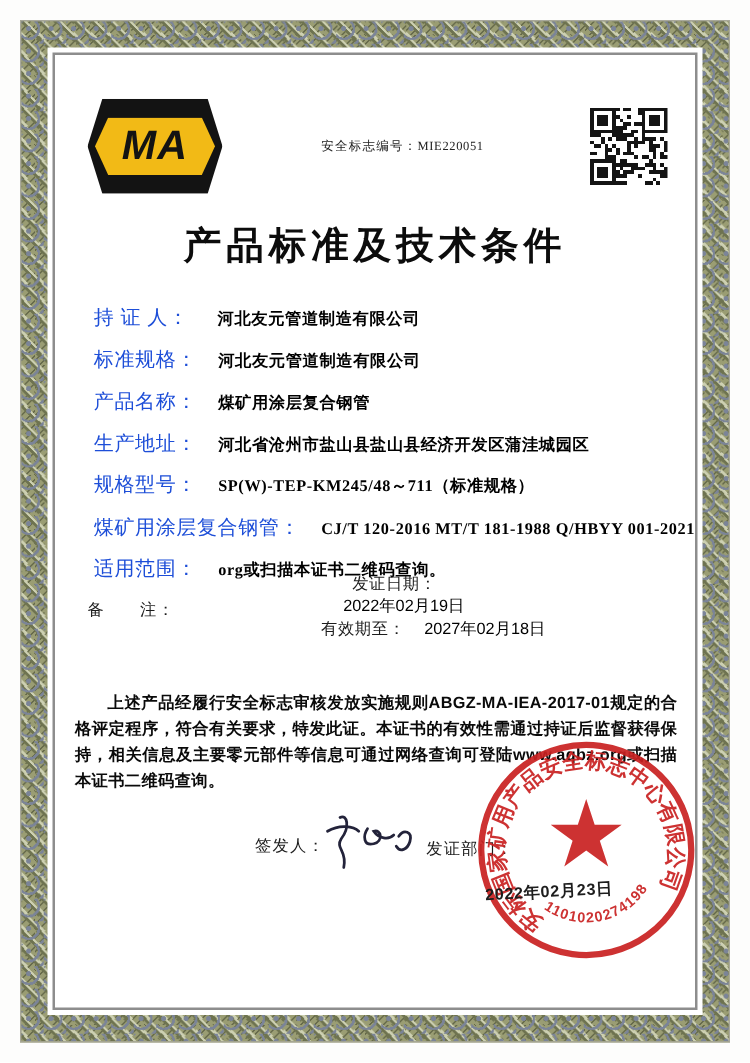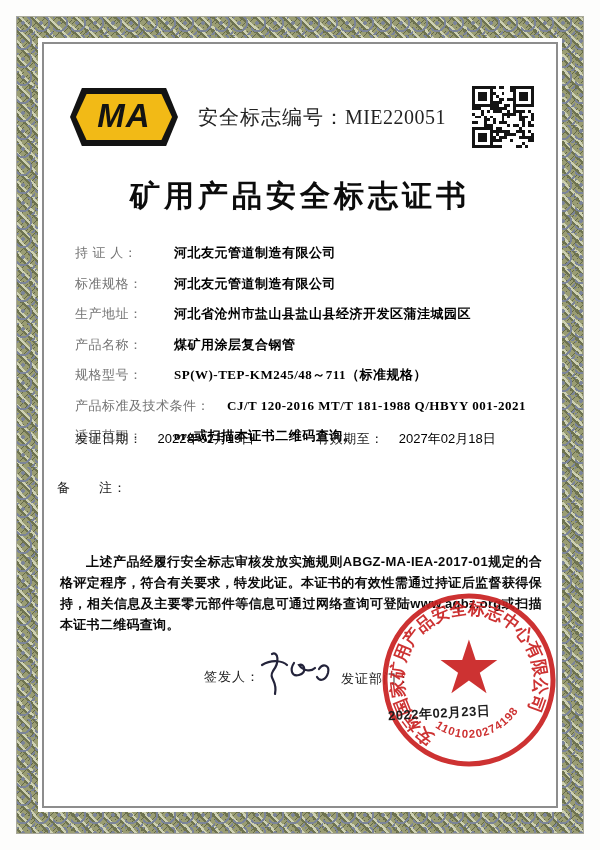--- a/index.html
+++ b/index.html
@@ -19,45 +19,45 @@
       repeating-linear-gradient(45deg, #6e7350 0 2px, #cdd0b2 2px 4px, rgba(0,0,0,0) 4px 9px),
       repeating-linear-gradient(-45deg, rgba(55,60,38,.55) 0 1px, rgba(0,0,0,0) 1px 5px);
     background-size:18px 18px,14px 14px,11px 11px;
   }
   .frame-inner{
     position:absolute;inset:42px;background:#ffffff;
     border:2px solid #8d8d8d;box-shadow:0 0 0 4px #ffffff;
   }
   
   .header{position:absolute;top:84px;left:70px;right:66px;height:66px;display:flex;align-items:center;}
-  .ma-logo{width:108px;height:58px;flex:none;
+  .ma-logo{width:108px;height:76px;flex:none;
     clip-path:polygon(11% 0%,89% 0%,100% 50%,89% 100%,11% 100%,0% 50%);
     background:#131313;display:flex;align-items:center;justify-content:center;}
   .ma-logo-inner{width:96px;height:46px;
     clip-path:polygon(11% 0%,89% 0%,100% 50%,89% 100%,11% 100%,0% 50%);
     background:#f2ba16;display:flex;align-items:center;justify-content:center;}
   .ma-text{font-size:33px;font-weight:900;font-style:italic;color:#131313;letter-spacing:1px;transform:translateY(-1px);}
-  .cert-no{flex:1;text-align:center;font-size:20px;color:#222;letter-spacing:1px;padding-right:6px;}
+  .cert-no{flex:1;text-align:center;font-size:10px;color:#222;letter-spacing:1px;padding-right:6px;}
   .cert-no .val{font-family:"Liberation Serif","DejaVu Serif",serif;letter-spacing:0.5px;}
   .qr{width:62px;height:62px;flex:none;background:#fff;}
   .qr svg{width:100%;height:100%;shape-rendering:crispEdges;}
   
   .title{position:absolute;top:176px;left:0;right:0;text-align:center;
     font-size:30px;font-weight:900;letter-spacing:4px;color:#0c0c0c;}
   
   .fields{position:absolute;top:244px;left:75px;right:44px;}
   .field-row{display:flex;align-items:baseline;margin-bottom:12.5px;}
-  .field-label{font-size:13px;color:#737373;min-width:82px;flex:none;letter-spacing:0.5px;}
+  .field-label{font-size:16px;color:#1d4ed8;min-width:82px;flex:none;letter-spacing:0.5px;}
   .field-value{font-size:13px;font-weight:700;color:#000;padding-left:17px;letter-spacing:0.5px;font-family:Liberation Serif, serif;}
   
-  .dates{position:absolute;top:430px;left:75px;right:44px;display:flex;align-items:center;font-size:13px;}
+  .dates{position:absolute;top:458px;left:75px;right:44px;display:flex;align-items:center;font-size:13px;flex-direction:column;}
   .dates .lbl{color:#1c1c1c;letter-spacing:0.5px;}
   .dates .val{padding-left:15px;color:#000;}
   .dates .grp2{margin-left:62px;display:flex;align-items:baseline;}
-  .remark{position:absolute;top:479px;left:57px;font-size:13px;color:#1c1c1c;letter-spacing:1px;}
+  .remark{position:absolute;top:479px;left:70px;font-size:13px;color:#1c1c1c;letter-spacing:1px;}
   
   .statement{position:absolute;top:551px;left:60px;width:482px;
     font-size:13px;font-weight:700;line-height:1.62;text-indent:2em;
     text-align:justify;color:#0a0a0a;letter-spacing:0.3px;}
   
   .cmac{position:absolute;left:100px;top:644px;width:72px;height:94px;}
   .signer{position:absolute;left:204px;top:668px;font-size:13px;color:#1c1c1c;letter-spacing:1px;}
   .signature{position:absolute;left:252px;top:642px;width:88px;height:58px;}
   .issuer{position:absolute;left:341px;top:670px;font-size:13px;color:#1c1c1c;letter-spacing:1px;}
   
@@ -308,45 +308,45 @@
           <rect x="7" y="20" width="1" height="1"></rect>
           <rect x="8" y="20" width="1" height="1"></rect>
           <rect x="9" y="20" width="1" height="1"></rect>
           <rect x="15" y="20" width="1" height="1"></rect>
           <rect x="16" y="20" width="1" height="1"></rect>
           <rect x="18" y="20" width="1" height="1"></rect>
         </svg>
     </div>
   </div>
 
-  <div class="title">矿用产品安全标志证书</div>
+  <div class="title">产品标准及技术条件</div>
 
   <div class="fields">
     <div class="field-row">
       <span class="field-label">持 证 人：</span>
       <span class="field-value">河北友元管道制造有限公司</span>
     </div>
     <div class="field-row">
       <span class="field-label">标准规格：</span>
       <span class="field-value">河北友元管道制造有限公司</span>
     </div>
     <div class="field-row">
+      <span class="field-label">产品名称：</span>
+      <span class="field-value">煤矿用涂层复合钢管</span>
+    </div>
+    <div class="field-row">
       <span class="field-label">生产地址：</span>
       <span class="field-value">河北省沧州市盐山县盐山县经济开发区蒲洼城园区</span>
     </div>
     <div class="field-row">
-      <span class="field-label">产品名称：</span>
-      <span class="field-value">煤矿用涂层复合钢管</span>
-    </div>
-    <div class="field-row">
       <span class="field-label">规格型号：</span>
       <span class="field-value">SP(W)-TEP-KM245/48～711（标准规格）</span>
     </div>
     <div class="field-row">
-      <span class="field-label">产品标准及技术条件：</span>
+      <span class="field-label">煤矿用涂层复合钢管：</span>
       <span class="field-value">CJ/T 120-2016 MT/T 181-1988 Q/HBYY 001-2021</span>
     </div>
     <div class="field-row">
       <span class="field-label">适用范围：</span>
       <span class="field-value">org或扫描本证书二维码查询。</span>
     </div>
   </div>
 
   <div class="dates">
     <span class="lbl">发证日期：</span>

